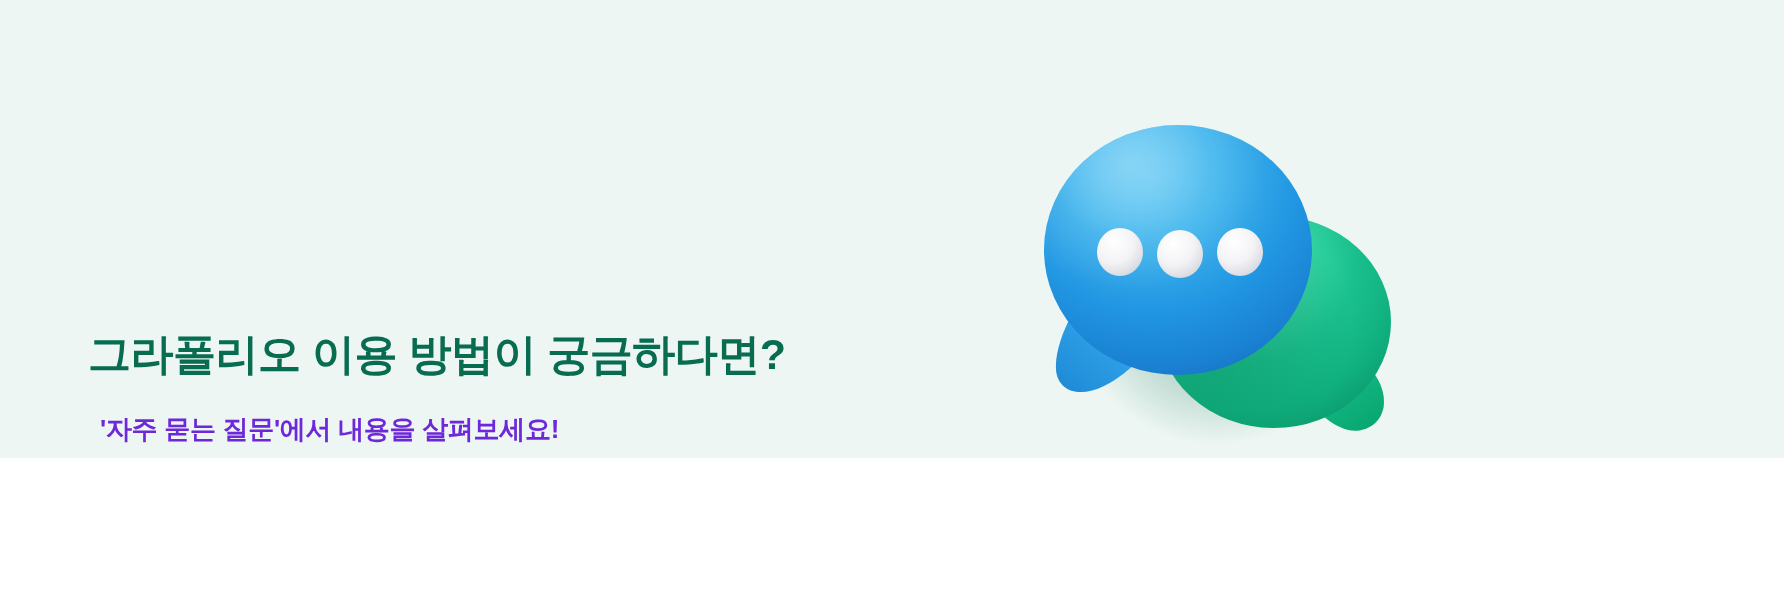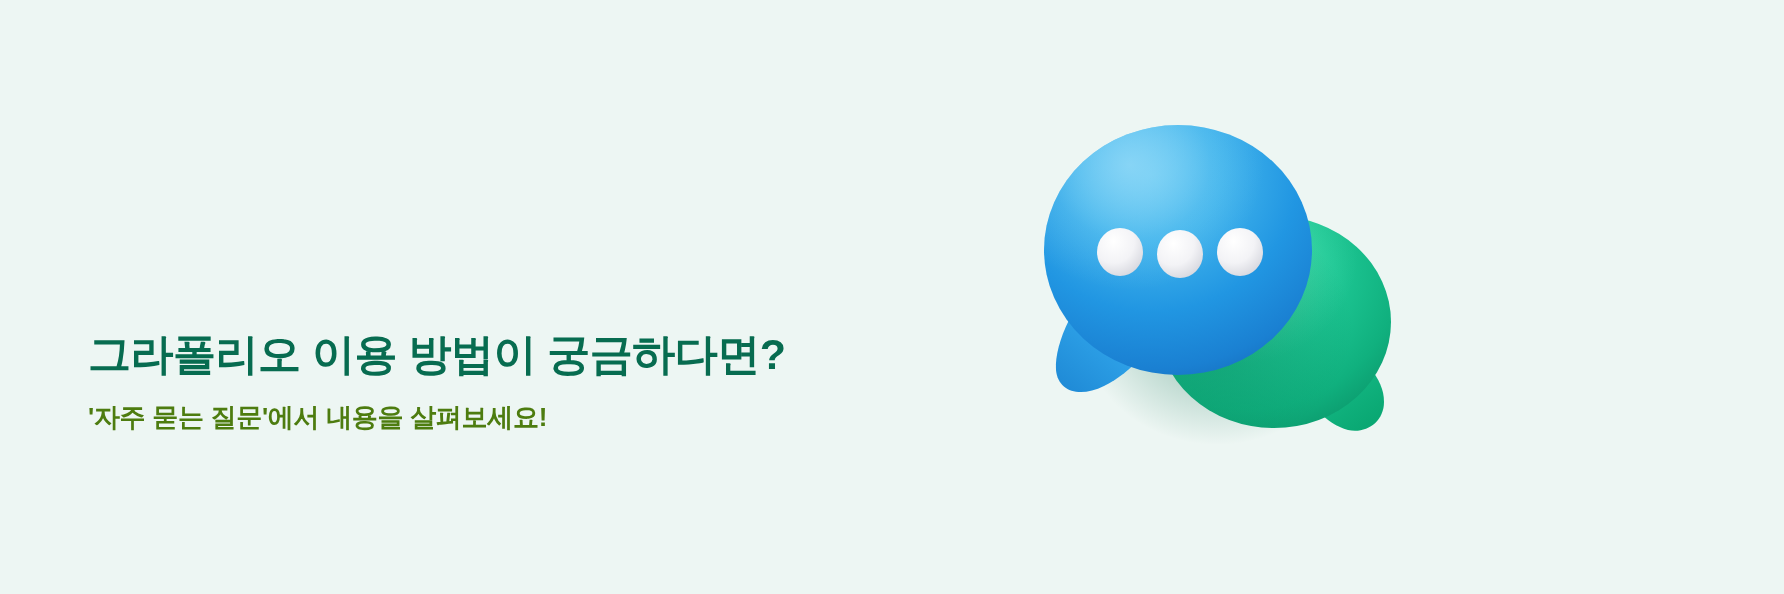--- a/index.html
+++ b/index.html
@@ -9,21 +9,21 @@
   body {
     width: 1784px;
     height: 594px;
     overflow: hidden;
     font-family: "Liberation Sans", "DejaVu Sans", sans-serif;
   }
 
   #banner {
     position: relative;
     width: 1784px;
-    height: 594px;
+    height: 458px;
     background: #edf6f3;
     overflow: hidden;
   }
 
   
   #text-block {
     position: absolute;
     left: 88px;
     top: 330px;
     width: 860px;
@@ -33,27 +33,27 @@
     margin: 0;
     font-size: 43px;
     line-height: 1.12;
     font-weight: 700;
     letter-spacing: -0.5px;
     color: #076c50;
     white-space: nowrap;
   }
 
   #subtitle {
-    margin: 0;
+    margin: 12px;
     padding-top: 24px;
     font-size: 26px;
     line-height: 1.2;
     font-weight: 700;
     letter-spacing: -0.3px;
-    color: #4d7c0f;
+    color: #6d28d9;
     white-space: nowrap;
   }
 
   
   #illustration {
     position: absolute;
     left: 1012px;
     top: 72px;
     width: 420px;
     height: 380px;

